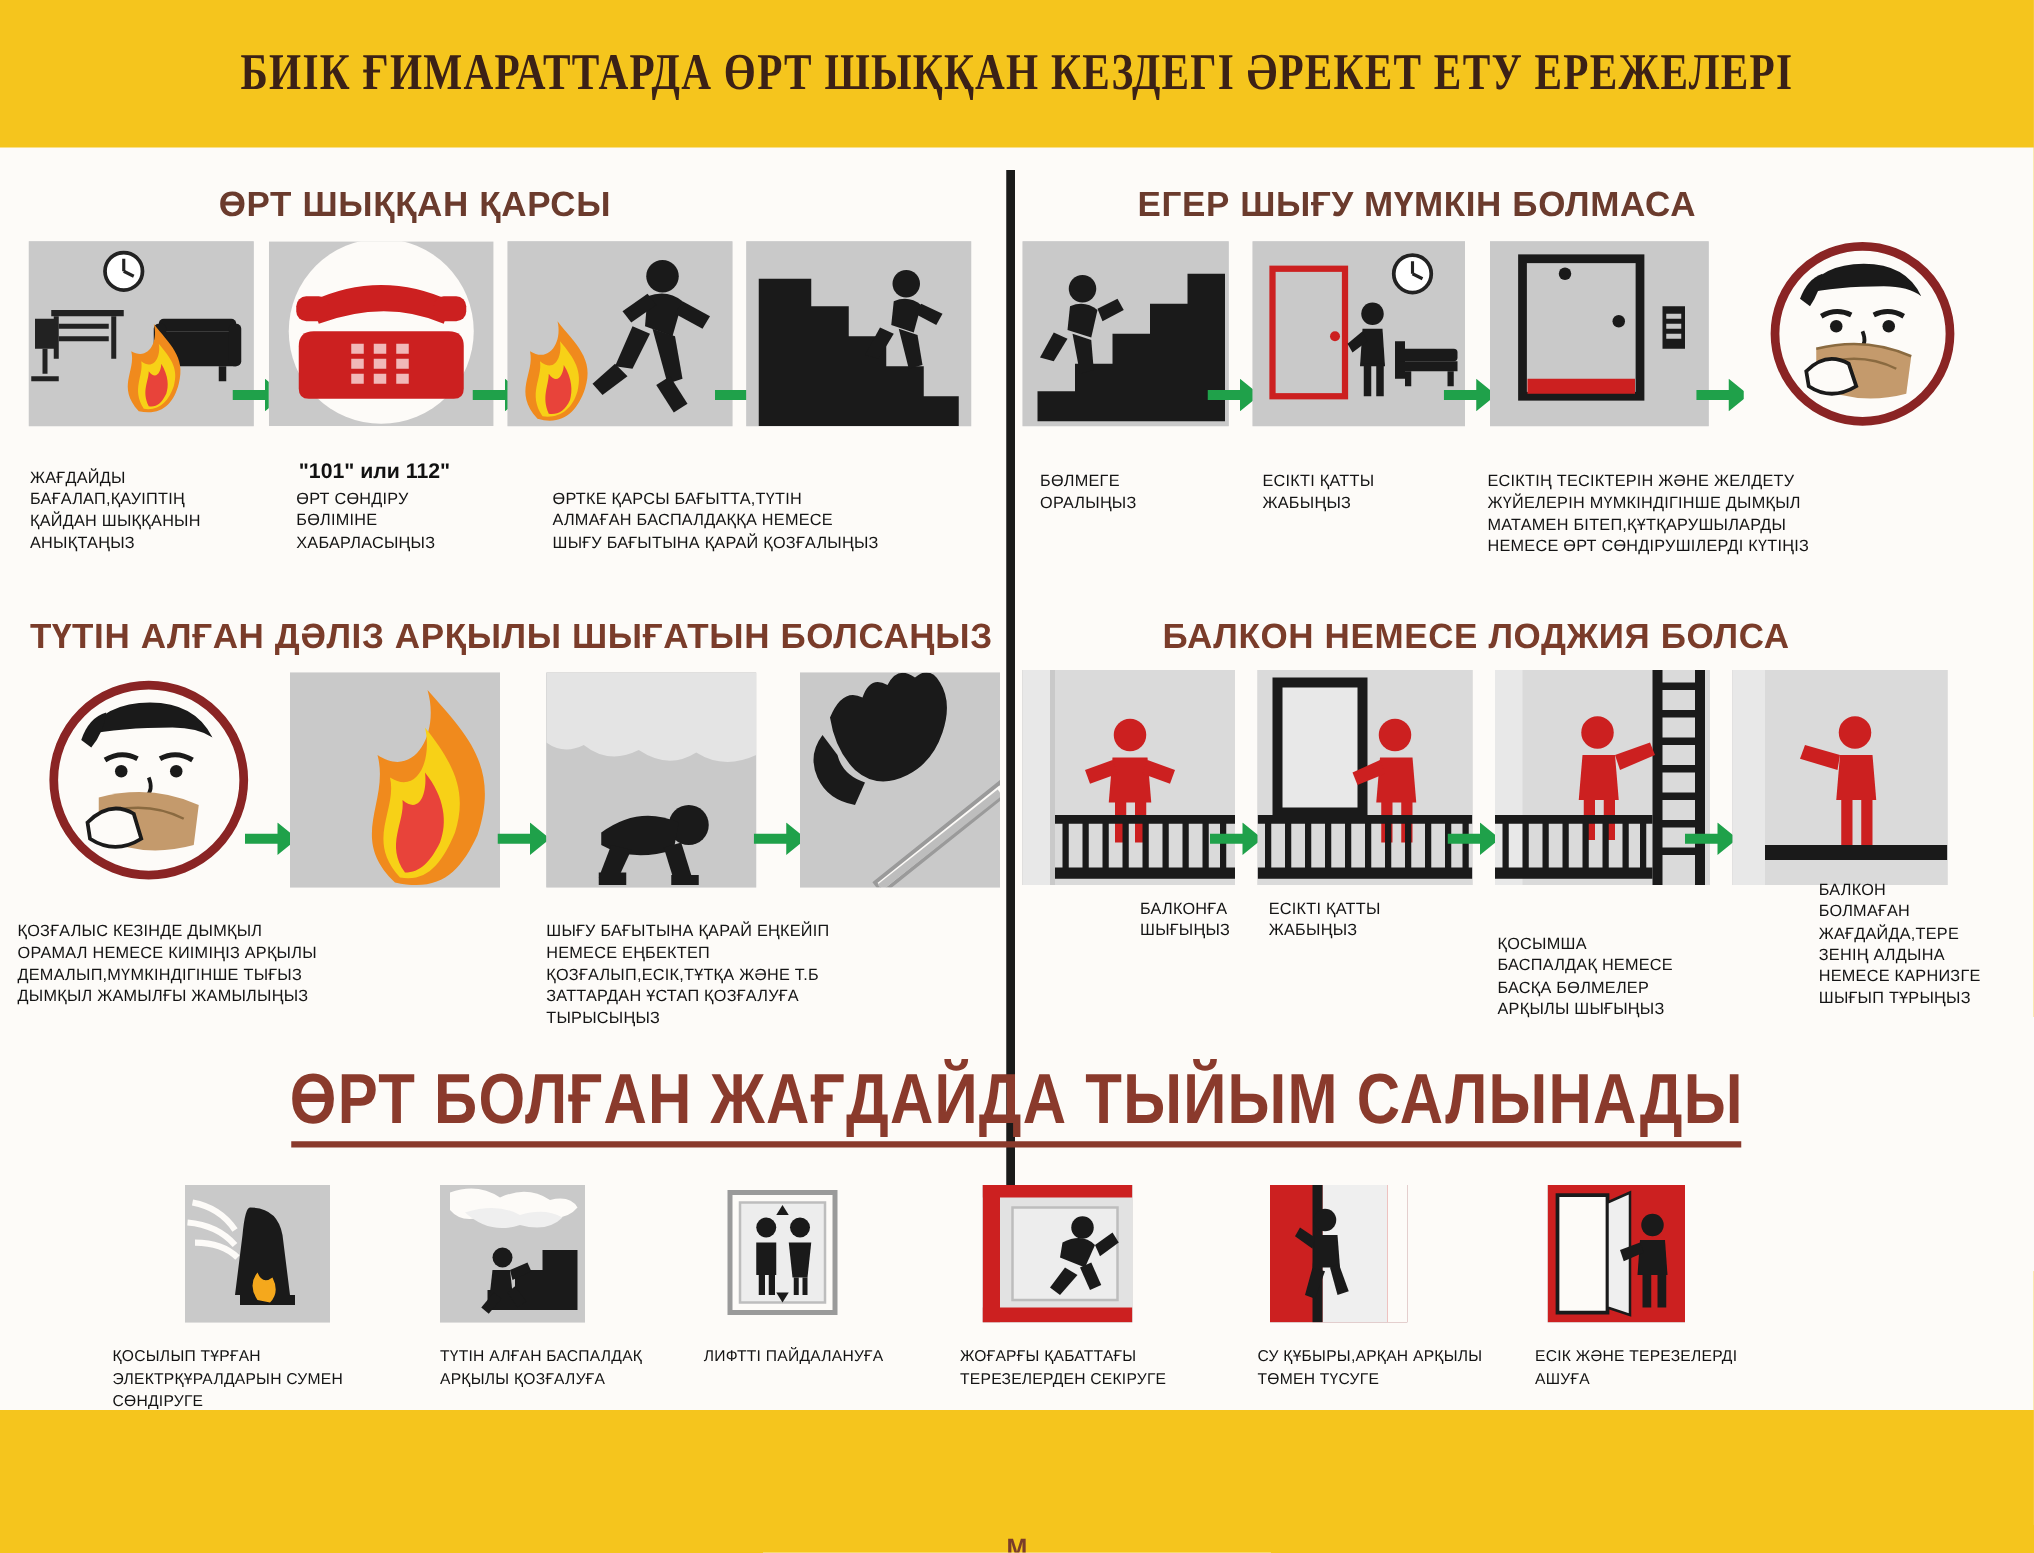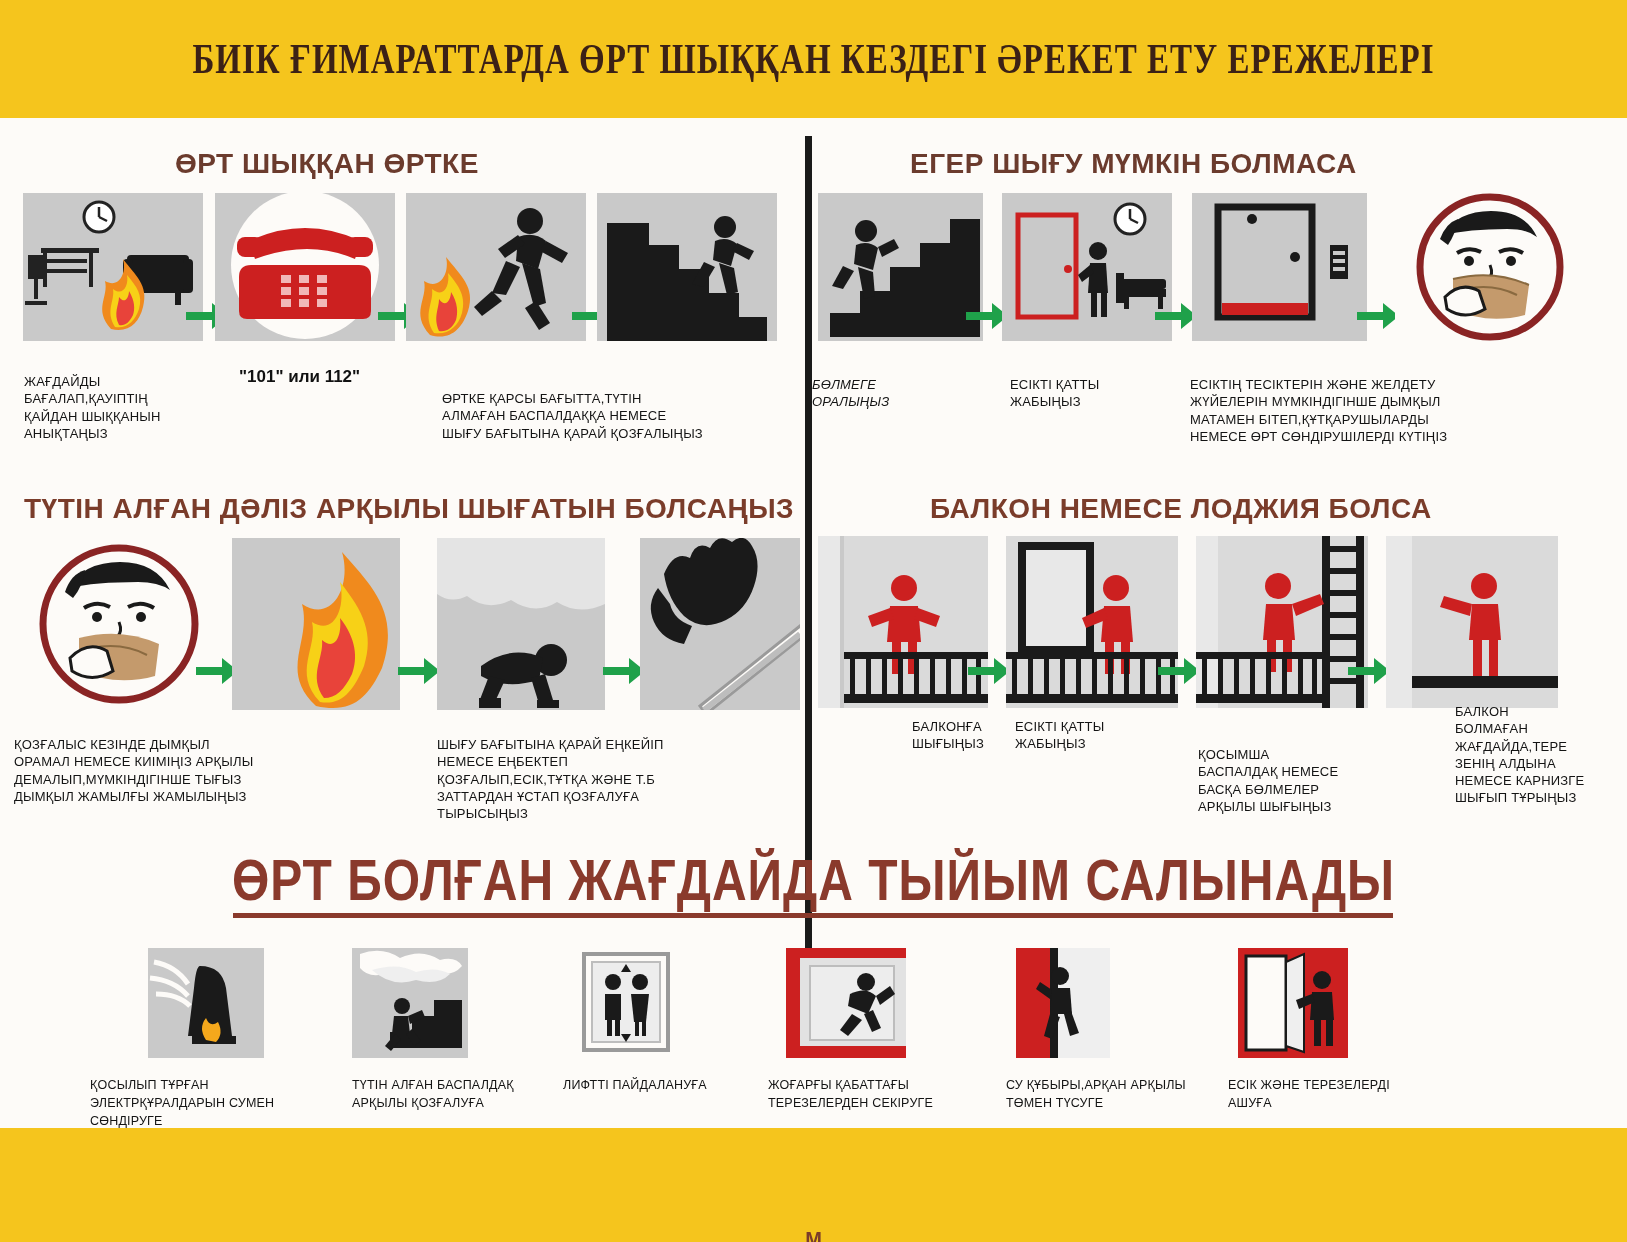--- a/index.html
+++ b/index.html
@@ -108,21 +108,21 @@
 <body>
 
 <div class="title-bar">
   <div class="main-title">БИІК ҒИМАРАТТАРДА ӨРТ ШЫҚҚАН КЕЗДЕГІ ӘРЕКЕТ ЕТУ ЕРЕЖЕЛЕРІ</div>
 </div>
 
 <div class="canvas">
 
   <div class="divider-v"></div>
 
-  <div class="sec-head" style="left:175px; top:30px;">ӨРТ ШЫҚҚАН ӨРТКЕ</div>
+  <div class="sec-head" style="left:175px; top:30px;">ӨРТ ШЫҚҚАН ҚАРСЫ</div>
 
   <div class="tile" style="left:23px; top:75px; width:180px; height:148px;">
     <svg viewBox="0 0 180 148" class="fill">
       <rect width="180" height="148" fill="#c9c9c9"></rect>
 
       <circle cx="76" cy="24" r="15" fill="#fff" stroke="#222" stroke-width="3"></circle>
       <line x1="76" y1="24" x2="76" y2="14" stroke="#222" stroke-width="2.5"></line>
       <line x1="76" y1="24" x2="84" y2="28" stroke="#222" stroke-width="2.5"></line>
 
       <rect x="18" y="55" width="58" height="5" fill="#222"></rect>
@@ -216,20 +216,23 @@
       <path d="M140 50 l17 8 -5 9 -17 -9 z" fill="#1a1a1a"></path>
       <path d="M122 70 l15 5 4 24 -11 3 z" fill="#1a1a1a"></path>
       <path d="M118 74 l-12 20 -11 -3 12 -22 z" fill="#1a1a1a"></path>
     </svg>
   </div>
 
   <div class="cap" style="left:24px; top:255px; width:190px;">ЖАҒДАЙДЫ
 БАҒАЛАП,ҚАУІПТІҢ
 ҚАЙДАН ШЫҚҚАНЫН
 АНЫҚТАҢЫЗ</div>
+  <div class="cap" style="left:237px; top:272px; width:170px;">ӨРТ СӨНДІРУ
+БӨЛІМІНЕ
+ХАБАРЛАСЫҢЫЗ</div>
   <div class="cap" style="left:442px; top:272px; width:360px;">ӨРТКЕ ҚАРСЫ БАҒЫТТА,ТҮТІН
 АЛМАҒАН БАСПАЛДАҚҚА НЕМЕСЕ
 ШЫҒУ БАҒЫТЫНА ҚАРАЙ ҚОЗҒАЛЫҢЫЗ</div>
 
   <div class="sec-head" style="left:910px; top:30px;">ЕГЕР ШЫҒУ МҮМКІН БОЛМАСА</div>
 
   <div class="tile" style="left:818px; top:75px; width:165px; height:148px;">
     <svg viewBox="0 0 165 148" class="fill">
       <rect width="165" height="148" fill="#c9c9c9"></rect>
       <path d="M12 120 h30 v-22 h30 v-24 h30 v-24 h30 v-24 h30 v118 h-150 z" fill="#1a1a1a"></path>
@@ -315,21 +318,21 @@
       <path d="M95 72 q4 10 -2 14" fill="none" stroke="#1a1a1a" stroke-width="3"></path>
 
       <path d="M58 86 q40 -10 76 6 l-4 30 q-38 10 -72 -6 z" fill="#c49a6c"></path>
       <path d="M58 86 q40 -10 76 6" fill="none" stroke="#8a6a40" stroke-width="2"></path>
       <path d="M70 96 q28 -6 52 6" fill="none" stroke="#8a6a40" stroke-width="2"></path>
 
       <path d="M50 104 q16 -16 34 -6 l6 18 q-20 12 -38 0 z" fill="#fdfbf8" stroke="#1a1a1a" stroke-width="3"></path>
     </svg>
   </div>
 
-  <div class="cap" style="left:812px; top:258px; width:150px;font-style:italic;">БӨЛМЕГЕ
+  <div class="cap" style="left:832px; top:258px; width:150px;">БӨЛМЕГЕ
 ОРАЛЫҢЫЗ</div>
   <div class="cap" style="left:1010px; top:258px; width:160px;">ЕСІКТІ ҚАТТЫ
 ЖАБЫҢЫЗ</div>
   <div class="cap" style="left:1190px; top:258px; width:430px;">ЕСІКТІҢ ТЕСІКТЕРІН ЖӘНЕ ЖЕЛДЕТУ
 ЖҮЙЕЛЕРІН МҮМКІНДІГІНШЕ ДЫМҚЫЛ
 МАТАМЕН БІТЕП,ҚҰТҚАРУШЫЛАРДЫ
 НЕМЕСЕ ӨРТ СӨНДІРУШІЛЕРДІ КҮТІҢІЗ</div>
 
   <div class="sec-head brown-heavy" style="left:24px; top:375px;text-align:center;">ТҮТІН АЛҒАН ДӘЛІЗ АРҚЫЛЫ ШЫҒАТЫН БОЛСАҢЫЗ</div>
 

